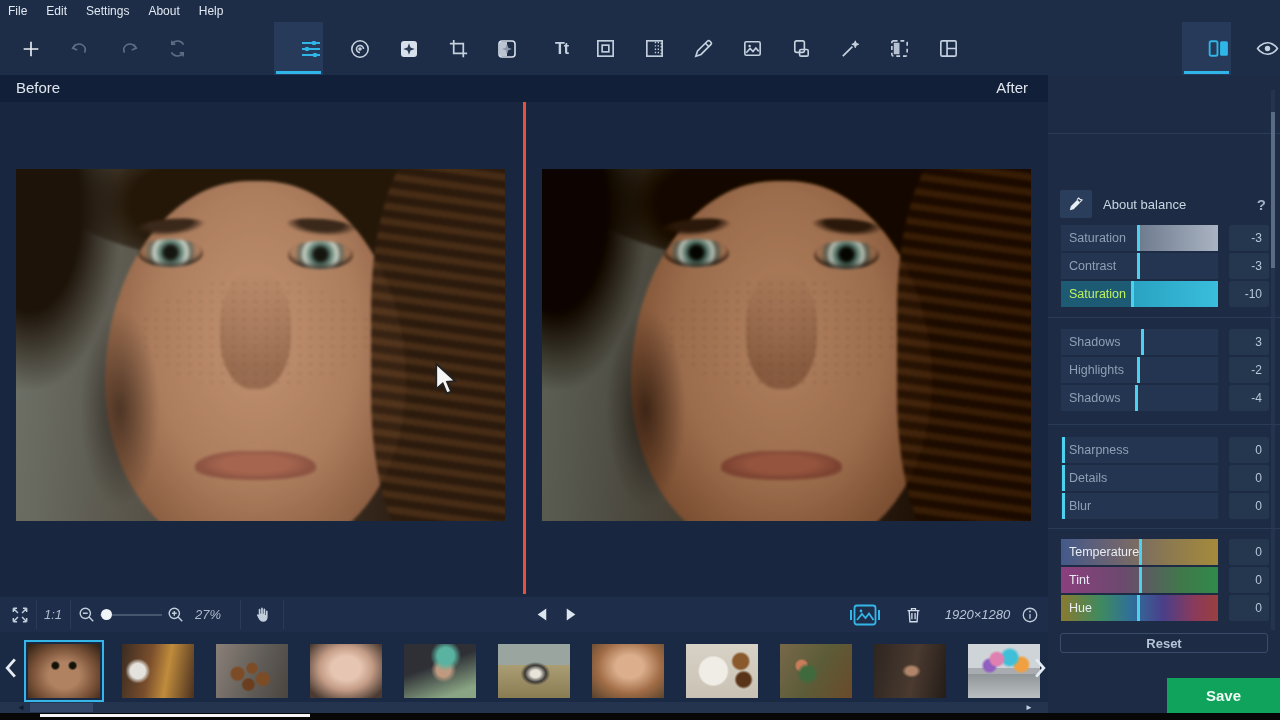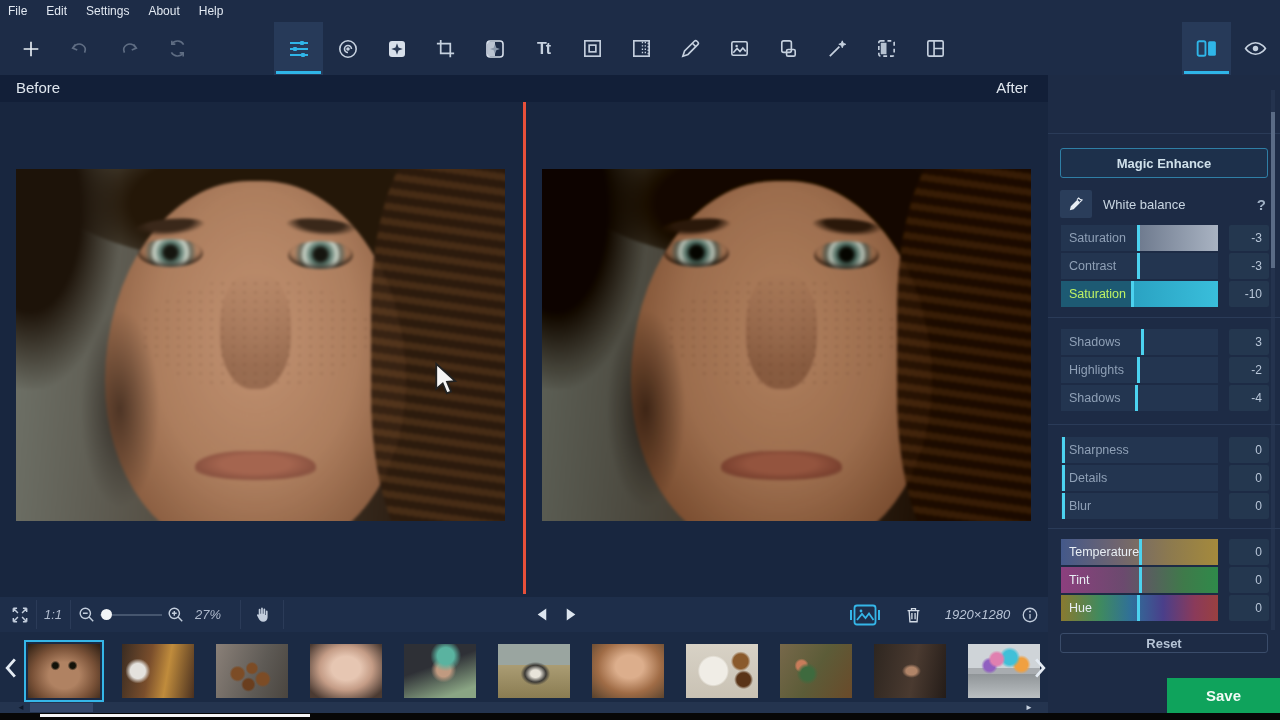--- a/index.html
+++ b/index.html
@@ -12,21 +12,21 @@
     background:#1d2c47; display:flex; align-items:center; padding-left:8px; gap:19px; z-index:5; }
   .menubar span { font-size:12px; color:#e2e9f2; cursor:default; }
 
   
   .toolbar { position:absolute; left:0; top:22px; width:1280px; height:53px; background:#1d2c47; z-index:5; }
   .tb-left { position:absolute; left:6px; top:0; height:53px; display:flex; }
   .tb-item { width:49px; height:53px; display:flex; align-items:center; justify-content:center; color:#c6d1df; }
   .tb-item.dim { color:#5f6d83; }
   .tb-item svg { display:block; }
   .tools { position:absolute; left:274px; top:0; height:53px; display:flex; }
-  .tool { position:relative; width:49px; height:53px; display:flex; align-items:center; justify-content:center; color:#c6d1df; }
+  .tool { position:relative; width:49px; height:53px; display:flex; align-items:center; justify-content:flex-end; color:#c6d1df; }
   .tool.active { background:#273a59; color:var(--accent,#2fb5e8); }
   .tool.active::after { content:""; position:absolute; left:2px; right:2px; bottom:1px; height:3px; background:var(--accent,#2fb5e8); }
   .tb-right { position:absolute; right:0; top:0; height:53px; display:flex; }
   .tt-glyph { font-size:16px; font-weight:bold; letter-spacing:-1px; }
 
   
   .canvas { position:absolute; left:0; top:72px; width:1048px; height:522px; background:#18263f; overflow:hidden; }
   .compare-header { position:absolute; left:0; top:0; width:1048px; height:30px; background:#121f38;
     display:flex; align-items:center; justify-content:space-between; padding:0 20px 0 16px; }
   .compare-header span { font-size:15px; color:#dfe6ee; }
@@ -445,30 +445,29 @@
     <div class="hs-arrow" style="left:14px; color:#0e1828;">◄</div>
     <div class="hscroll-thumb"></div>
     <div class="hs-arrow" style="left:1022px; color:#c8d2e0;">►</div>
   </div>
   <div class="bottom-black">
     <div class="video-progress"></div>
   </div>
 
   <div class="sidebar">
     <div class="sb-sep" style="top:58px;"></div>
-    <div class="sb-btn" style="top:73px;">Magic Enhance</div>
 
     <div class="wb-row">
       <div class="wb-icon">
         <svg width="16" height="16" viewBox="0 0 24 24" fill="none" stroke="#e8eef5" stroke-width="1.8">
             <path d="M4 20l1-4 9-9 3 3-9 9-4 1z" fill="#e8eef5"></path>
             <path d="M13.5 5.5l2.5-2.5 1.8 1.8L21 6l-2 2-1.2 1.2"></path>
           </svg>
       </div>
-      <span class="wb-label">White balance</span>
+      <span class="wb-label">About balance</span>
       <span class="wb-help">?</span>
     </div>
 
     <div id="slider-area">
         <div class="slider-row hover-light" style="top: 150px;">
           <div class="fill" style="left: 49%;"></div>
           <div class="marker" style="left: calc(49% - 1px);"></div>
           <span class="sl-label">Saturation</span>
         </div>
         <div class="value-box" style="top: 150px;">-3</div>

